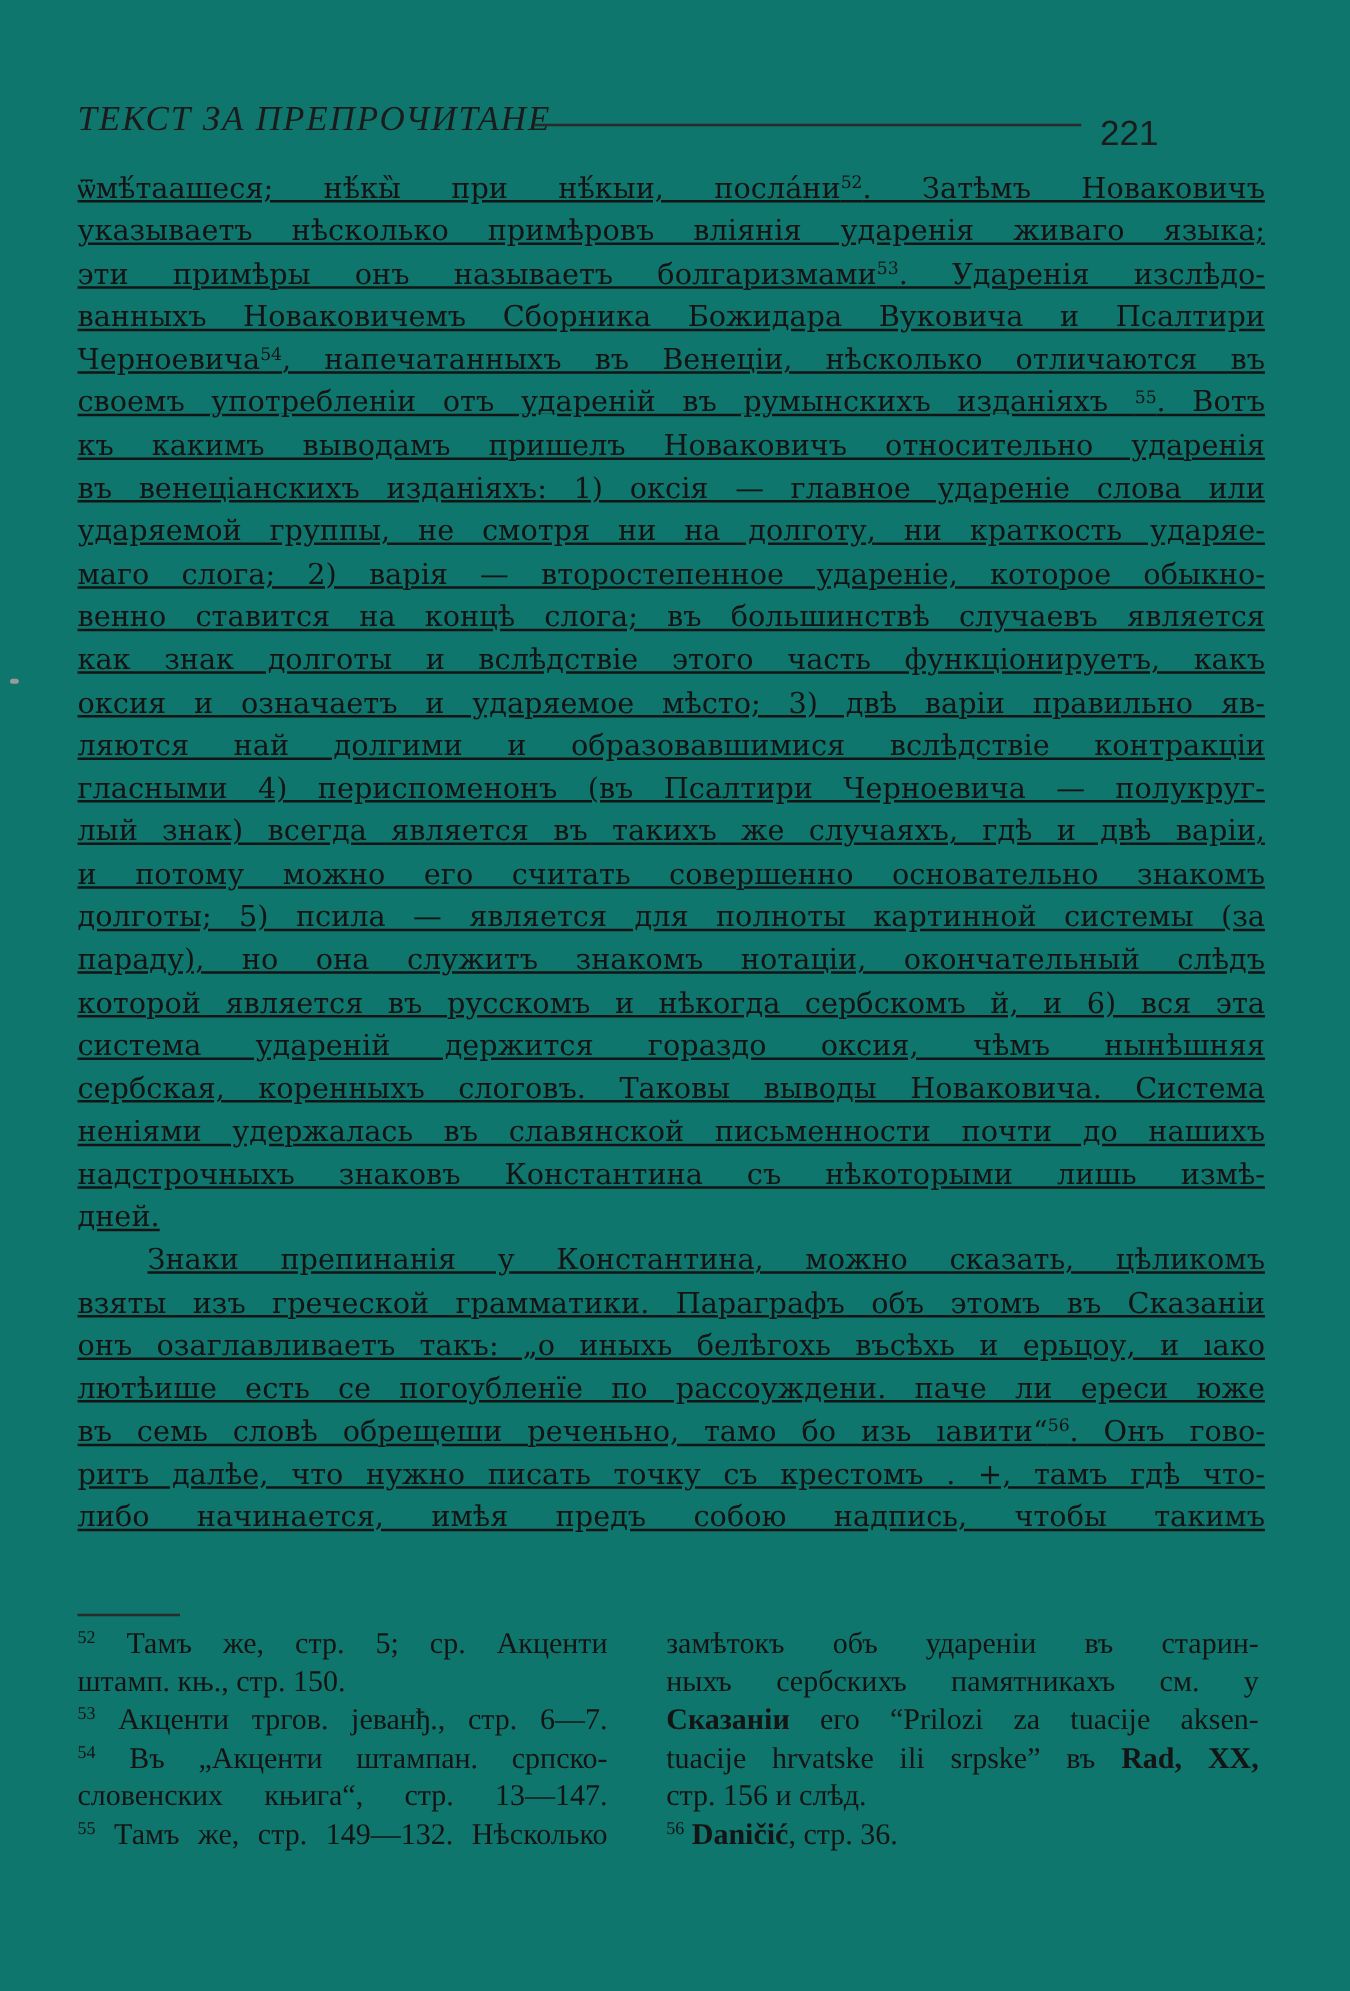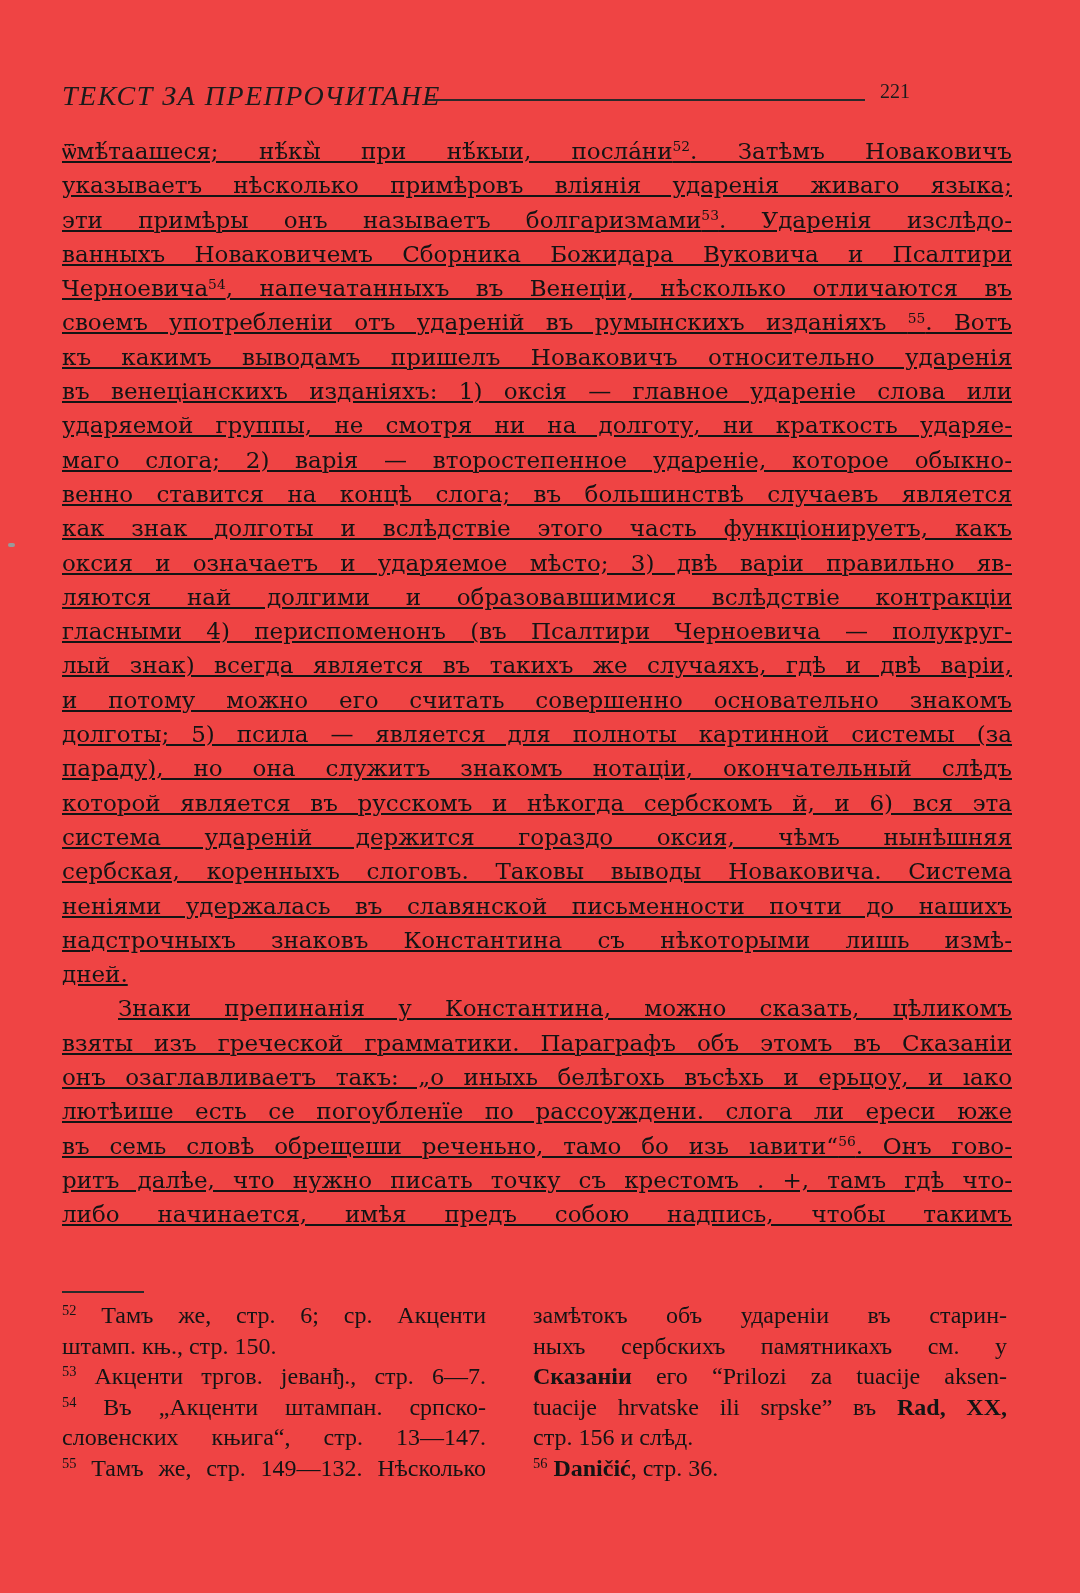--- a/index.html
+++ b/index.html
@@ -1,20 +1,20 @@
 <!DOCTYPE html>
 <html><head>
 <meta charset="utf-8">
 <style>
   html, body { margin: 0; padding: 0; background: #ffffff; }
   .page {
     position: relative;
     width: 1080px;
     height: 1593px;
-    background: #ef4444;
+    background: #0f766e;
     color: #171717;
     overflow: hidden;
   }
   
   .running-head {
     position: absolute;
     left: 62px; top: 80px;
     width: 870px; height: 36px;
   }
   .rh-title {
@@ -26,23 +26,23 @@
     white-space: nowrap;
     color: #1b1b1b;
   }
   .rh-rule {
     position: absolute;
     left: 366px; top: 19px;
     width: 437px; height: 2px;
     background: #2a2a2a;
   }
   .rh-num {
-    position: absolute; left: 818px; top: 0;
-    font-family: Liberation Serif, serif;
-    font-size: 20px;
+    position: absolute; left: 818px; top: 11px;
+    font-family: Liberation Sans, sans-serif;
+    font-size: 28px;
     color: #1b1b1b;
   }
   
   .body-text {
     position: absolute;
     left: 62px; top: 134px;
     width: 950px;
     font-family: "DejaVu Serif", serif;
     font-size: 23px;
     line-height: 34.3px;
@@ -131,32 +131,32 @@
         <div class="bodyline">сербская, коренныхъ слоговъ. Таковы выводы Новаковича. Система</div>
         <div class="bodyline">неніями удержалась въ славянской письменности почти до нашихъ</div>
         <div class="bodyline">надстрочныхъ знаковъ Константина съ нѣкоторыми лишь измѣ-</div>
         <div class="bodyline">дней.</div>
       </div>
     <div class="para2">
 
     <div class="bodyline">Знаки препинанія у Константина, можно сказать, цѣликомъ</div>
         <div class="bodyline">взяты изъ греческой грамматики. Параграфъ объ этомъ въ Сказаніи</div>
         <div class="bodyline">онъ озаглавливаетъ такъ: „о иныхь белѣгохь въсѣхь и ерьцоу, и ıако</div>
-        <div class="bodyline">лютѣише есть се погоубленїе по рассоуждени. слога ли ереси юже</div>
+        <div class="bodyline">лютѣише есть се погоубленїе по рассоуждени. паче ли ереси юже</div>
         <div class="bodyline"><span>въ семь словѣ обрещеши реченьно, тамо бо изь ıавити“</span><span class="sup">56</span><span>. Онъ гово-</span></div>
         <div class="bodyline">ритъ далѣе, что нужно писать точку съ крестомъ . +, тамъ гдѣ что-</div>
         <div class="bodyline">либо начинается, имѣя предъ собою надпись, чтобы такимъ</div>
       </div>
   </div>
 
   <div class="fn-rule"></div>
 
   <div class="fn fn-left">
 
-  <div class="fnline"><span class="sup">52</span><span> Тамъ же, стр. 6; ср. Акценти</span></div>
+  <div class="fnline"><span class="sup">52</span><span> Тамъ же, стр. 5; ср. Акценти</span></div>
       <div class="fnline">штамп. књ., стр. 150.</div>
       <div class="fnline"><span class="sup">53</span><span> Акценти тргов. јеванђ., стр. 6—7.</span></div>
       <div class="fnline"><span class="sup">54</span><span> Въ „Акценти штампан. српско-</span></div>
       <div class="fnline">словенских књига“, стр. 13—147.</div>
       <div class="fnline"><span class="sup">55</span><span> Тамъ же, стр. 149—132. Нѣсколько</span></div>
     </div>
 
   <div class="fn fn-right">
 
   <div class="fnline">замѣтокъ объ удареніи въ старин-</div>

